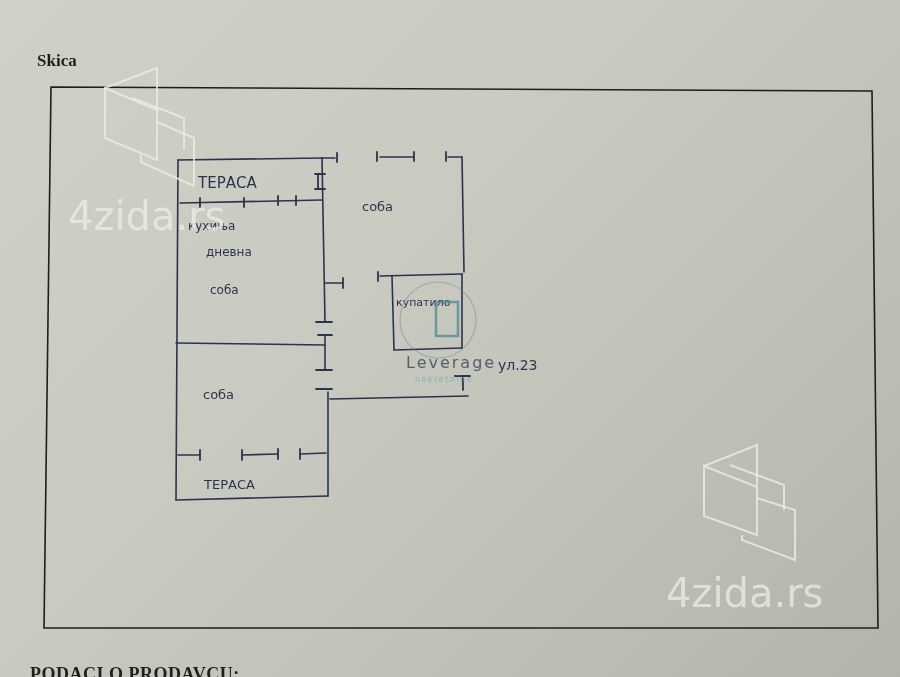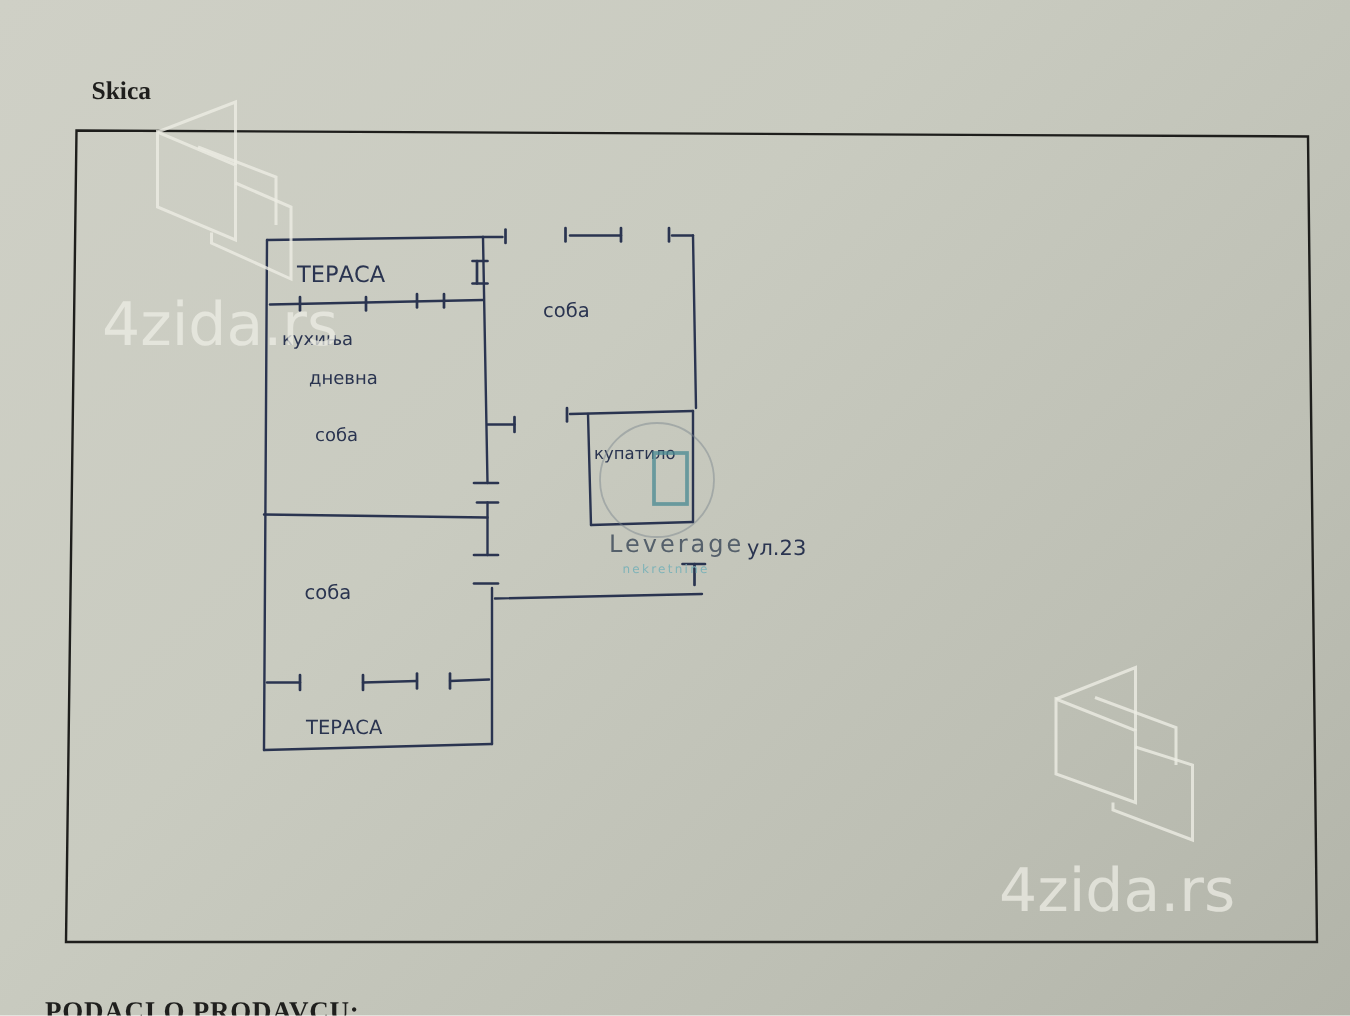--- a/index.html
+++ b/index.html
@@ -1,21 +1,21 @@
 <!DOCTYPE html>
 <html><head>
   <meta charset="utf-8">
   <style>
     html, body { margin: 0; padding: 0; }
     body {
       width: 900px; height: 677px; overflow: hidden; position: relative;
       background: linear-gradient(135deg, #cfd0c6 0%, #c9cbc0 40%, #bdbfb4 75%, #b2b4a9 100%);
       font-family: "Liberation Serif", serif;
     }
-    .heading { position: absolute; left: 37px; top: 51px; font-size: 17px; font-weight: bold; color: #1e1e1c; margin-left: 24px; }
+    .heading { position: absolute; left: 37px; top: 51px; font-size: 17px; font-weight: bold; color: #1e1e1c; }
     .frame { position: absolute; left: 0; top: 0; }
     .footer-text { position: absolute; left: 30px; top: 664px; font-size: 18px; font-weight: bold; color: #1f1f1d; letter-spacing: 0.5px; white-space: nowrap; }
     .hand { font-family: "DejaVu Sans", sans-serif; fill: #2a3450; }
     .wm-text { font-family: "DejaVu Sans", sans-serif; fill: rgba(236,236,228,0.75); }
   </style>
 </head>
 <body>
 
 <div class="heading">Skica</div>
 

